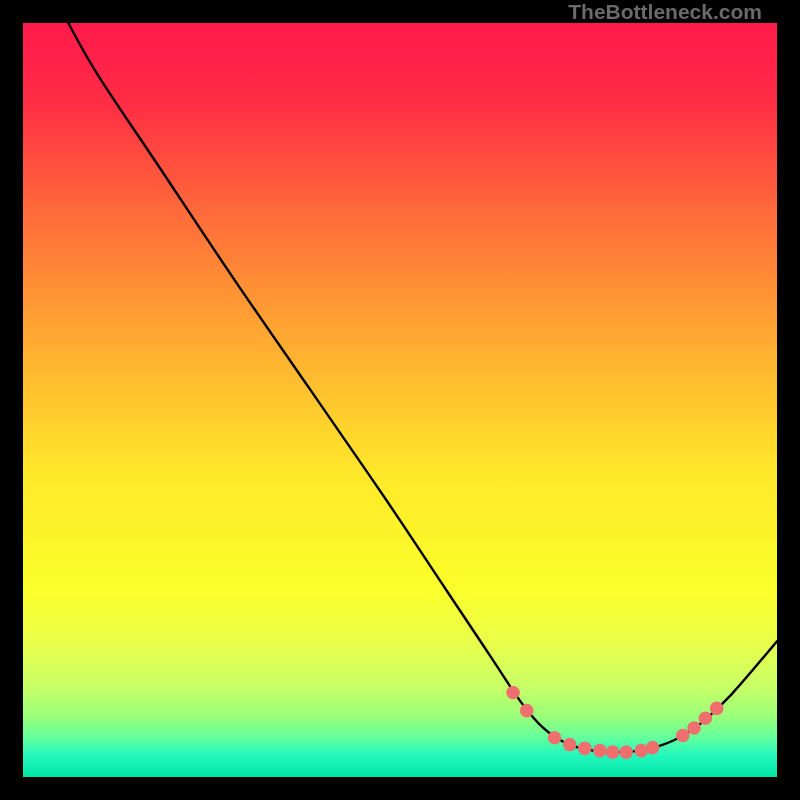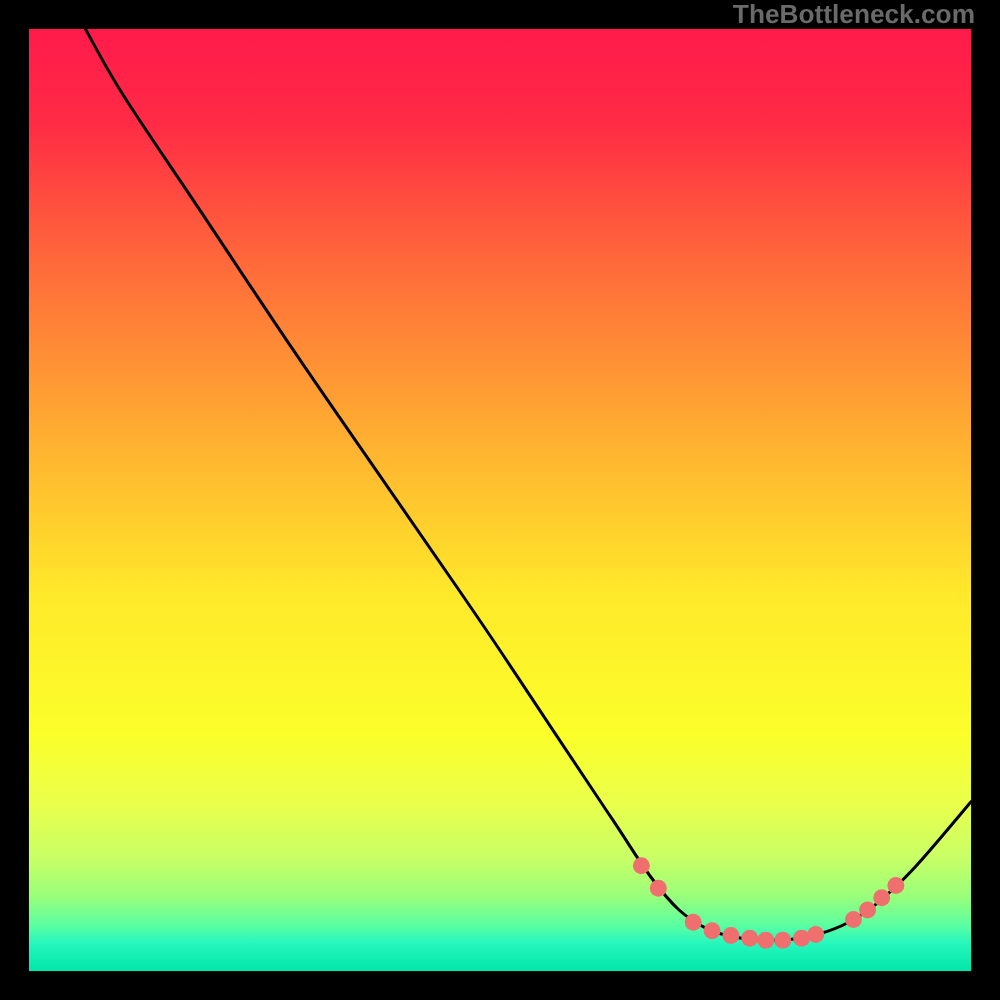--- a/index.html
+++ b/index.html
@@ -18,21 +18,21 @@
   .plot-area {
     position: absolute;
     left: 23px;
     top: 23px;
     width: 754px;
     height: 754px;
   }
   .watermark {
     position: absolute;
     top: 0px;
-    right: 20px;
+    right: 38px;
     font-family: Arial, Helvetica, sans-serif;
     font-size: 21px;
     font-weight: bold;
     color: #6a6a6a;
     letter-spacing: 0px;
   }
   svg {
     display: block;
   }
 </style>

